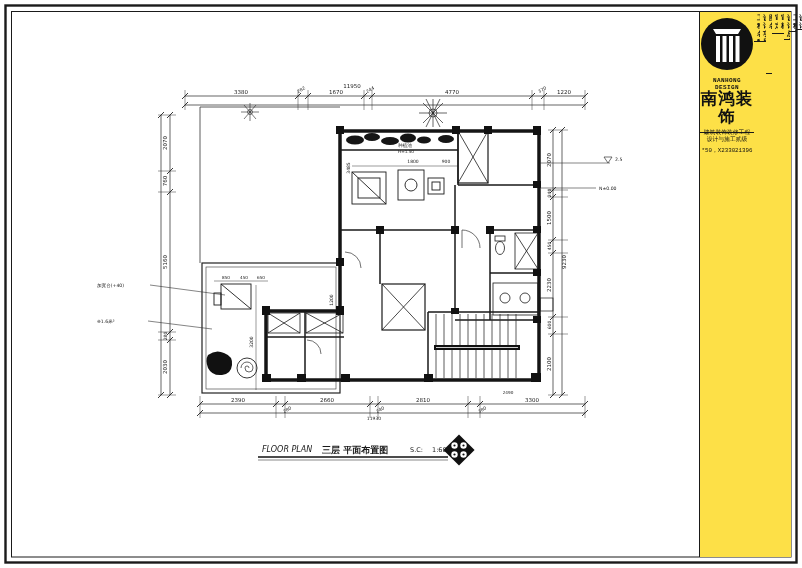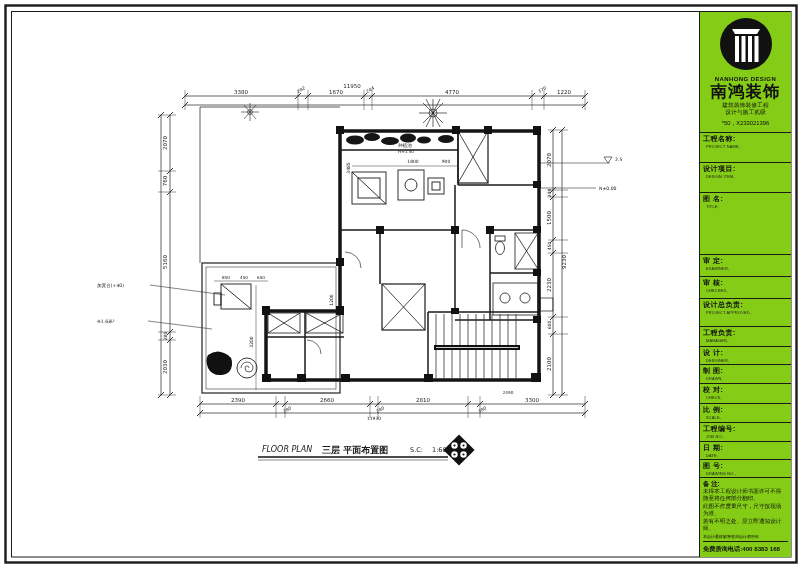--- a/index.html
+++ b/index.html
@@ -5,21 +5,21 @@
   html,body{margin:0;padding:0;background:#fff;}
   #sheet{position:relative;width:802px;height:568px;background:#fff;overflow:hidden;
          font-family:"Liberation Sans","DejaVu Sans",sans-serif;color:#111;}
   svg text{font-family:"DejaVu Sans",sans-serif;fill:#1a1a1a;}
   .dim{font-size:5.5px;}
   .dims{font-size:4.5px;}
   .tiny{font-size:4.2px;}
   .ann{font-size:4.6px;}
   
   #tblock{position:absolute;left:699px;top:12px;width:92px;height:545px;
-          border-left:1.2px solid #1a1a1a;display:flex;flex-direction:column;box-sizing:border-box;background:#84cc16;}
+          border-left:1.2px solid #1a1a1a;display:flex;flex-direction:row;box-sizing:border-box;background:#fde047;font-family:Liberation Mono, monospace;}
   .tb-logo{height:121px;border-bottom:1.2px solid #1a1a1a;text-align:center;box-sizing:border-box;padding-top:5px;}
   .tb-brand-en{font-size:6px;font-weight:bold;letter-spacing:.4px;margin-top:1px;}
   .tb-brand-cn{font-size:16.5px;font-weight:bold;letter-spacing:1px;line-height:18px;}
   .tb-cert{font-size:5.8px;line-height:7px;margin-top:2px;}
   .tb-certno{font-size:5.8px;margin-top:3px;}
   .tb-row{border-bottom:1px solid #1a1a1a;box-sizing:border-box;padding:2px 3px 0 3px;overflow:hidden;}
   .tb-cn{font-size:7px;font-weight:bold;letter-spacing:.5px;line-height:8px;}
   .tb-en{font-size:3.9px;color:#222;letter-spacing:.2px;margin:1px 0 0 3px;line-height:5px;}
   .tb-notes{flex:1;box-sizing:border-box;padding:2px 3px;display:flex;flex-direction:column;}
   .tb-notes-title{font-size:6.4px;font-weight:bold;line-height:8px;}

